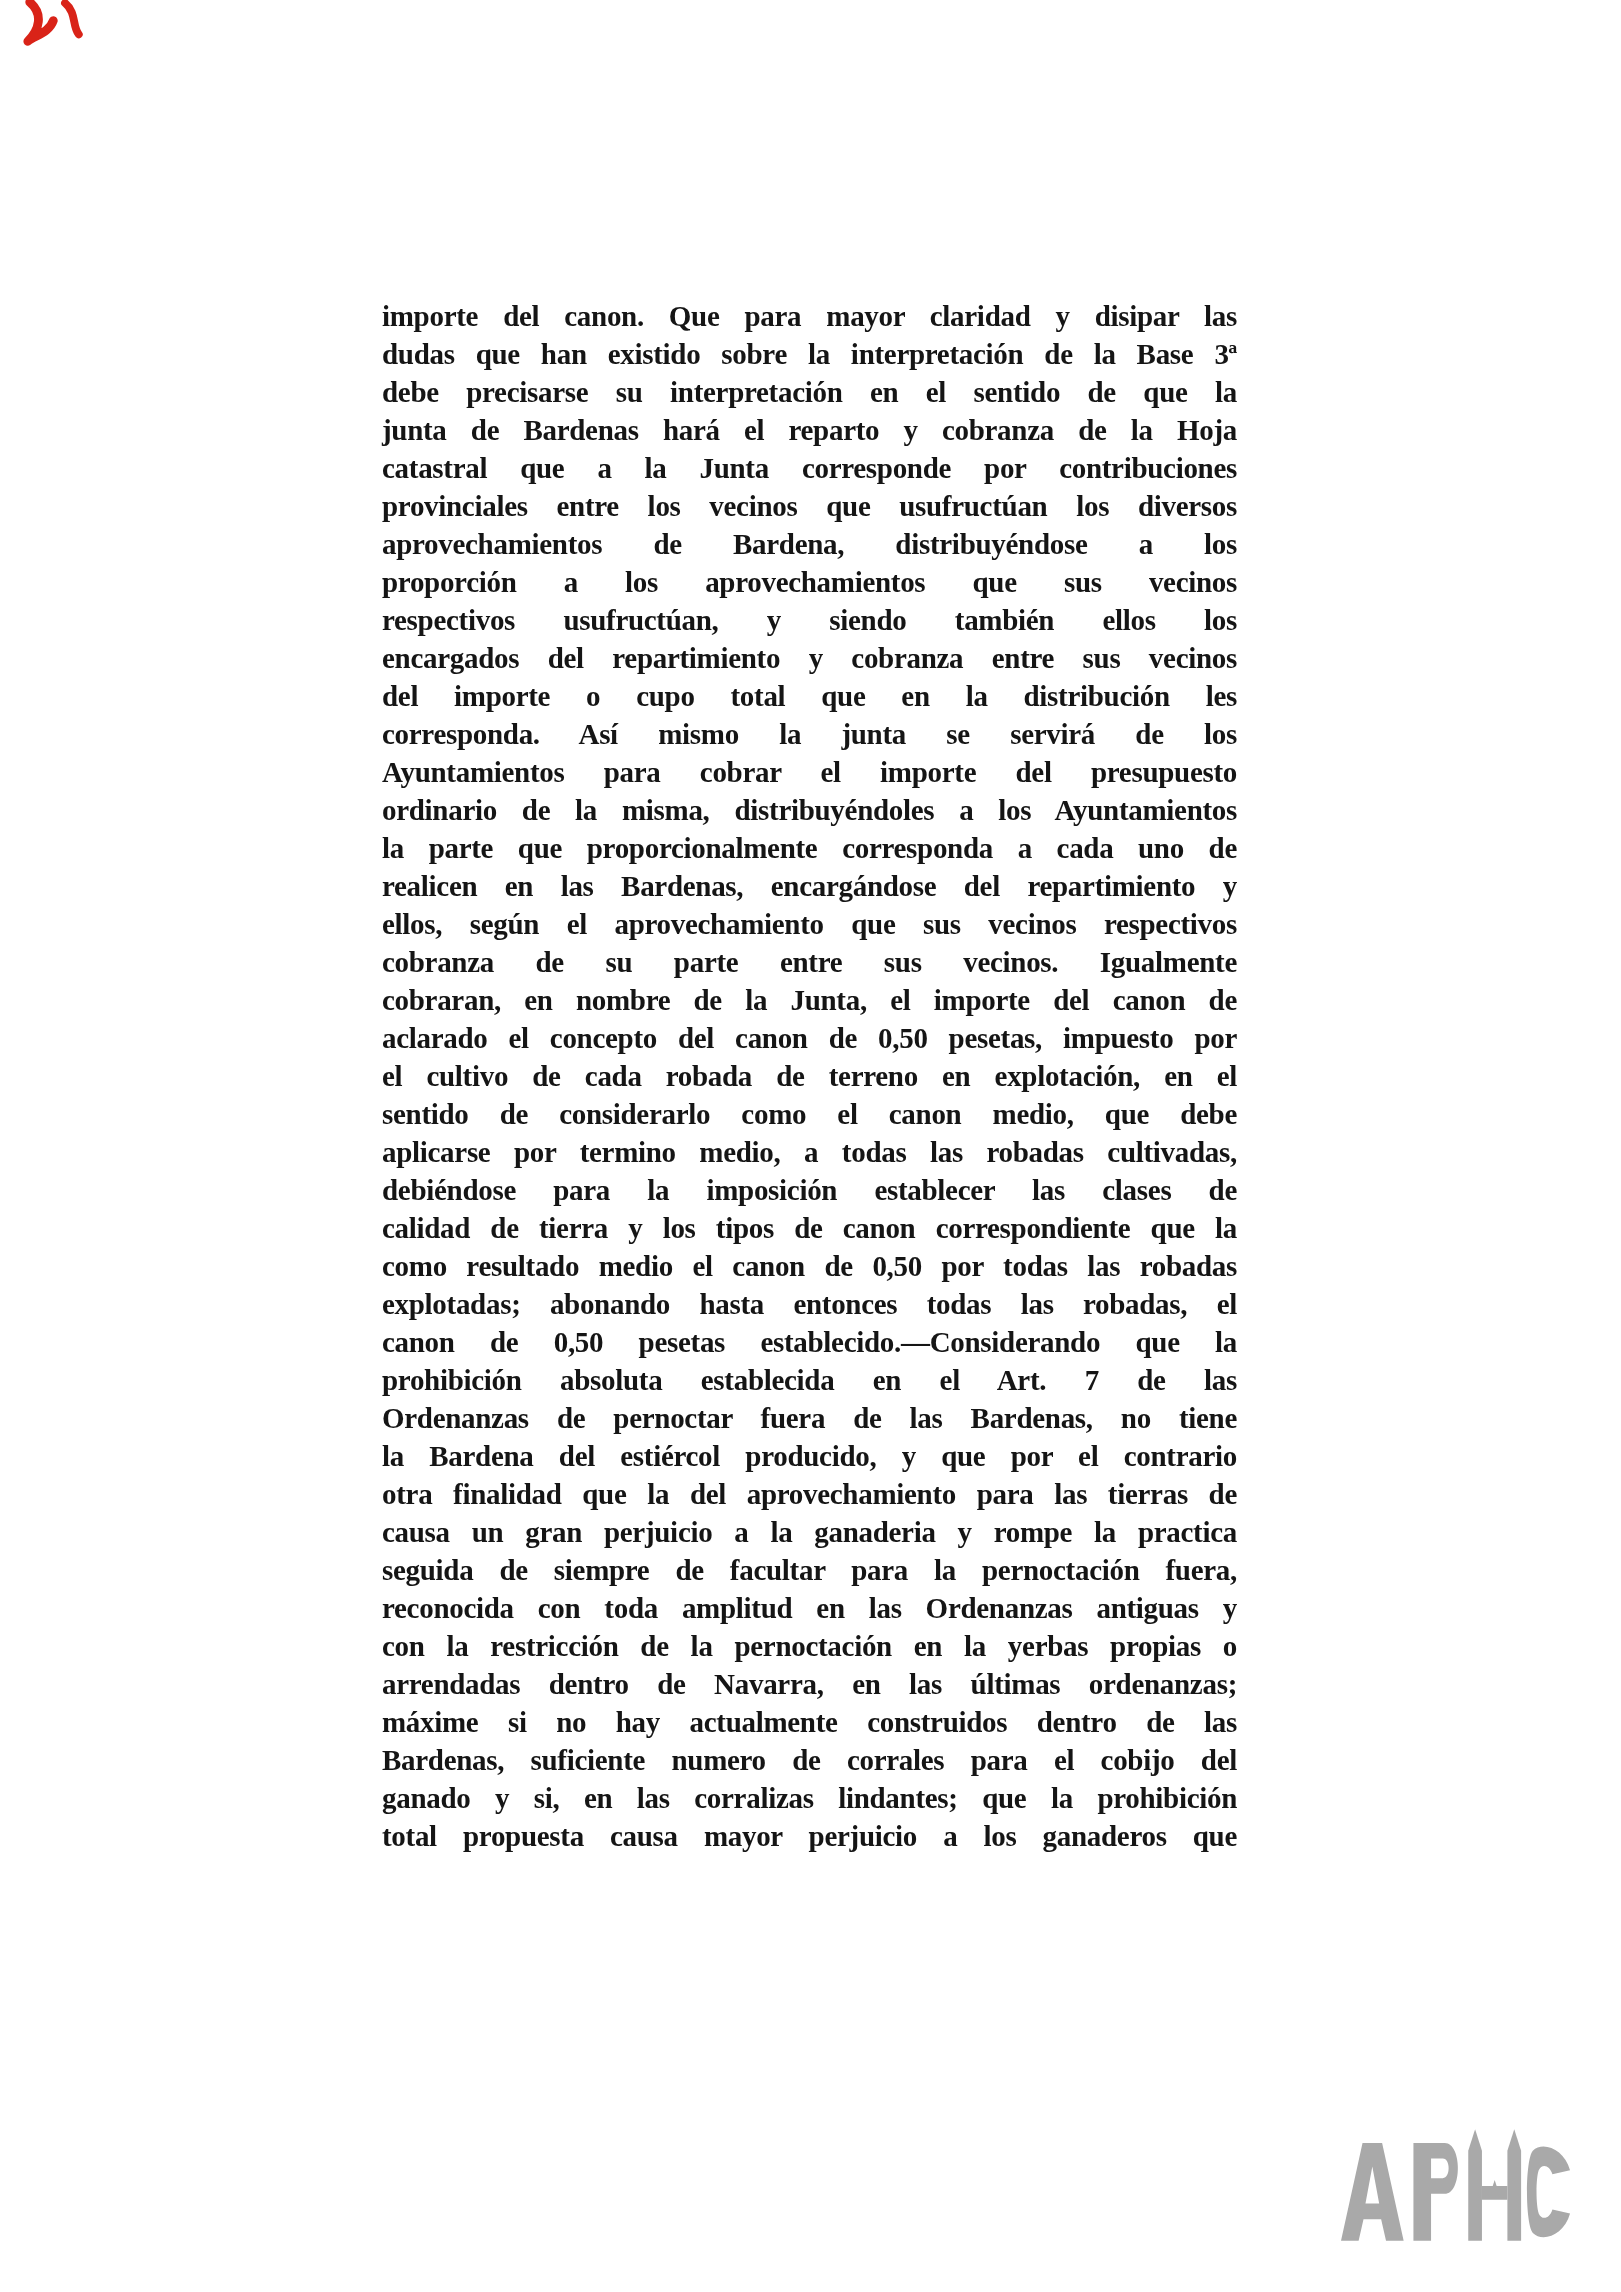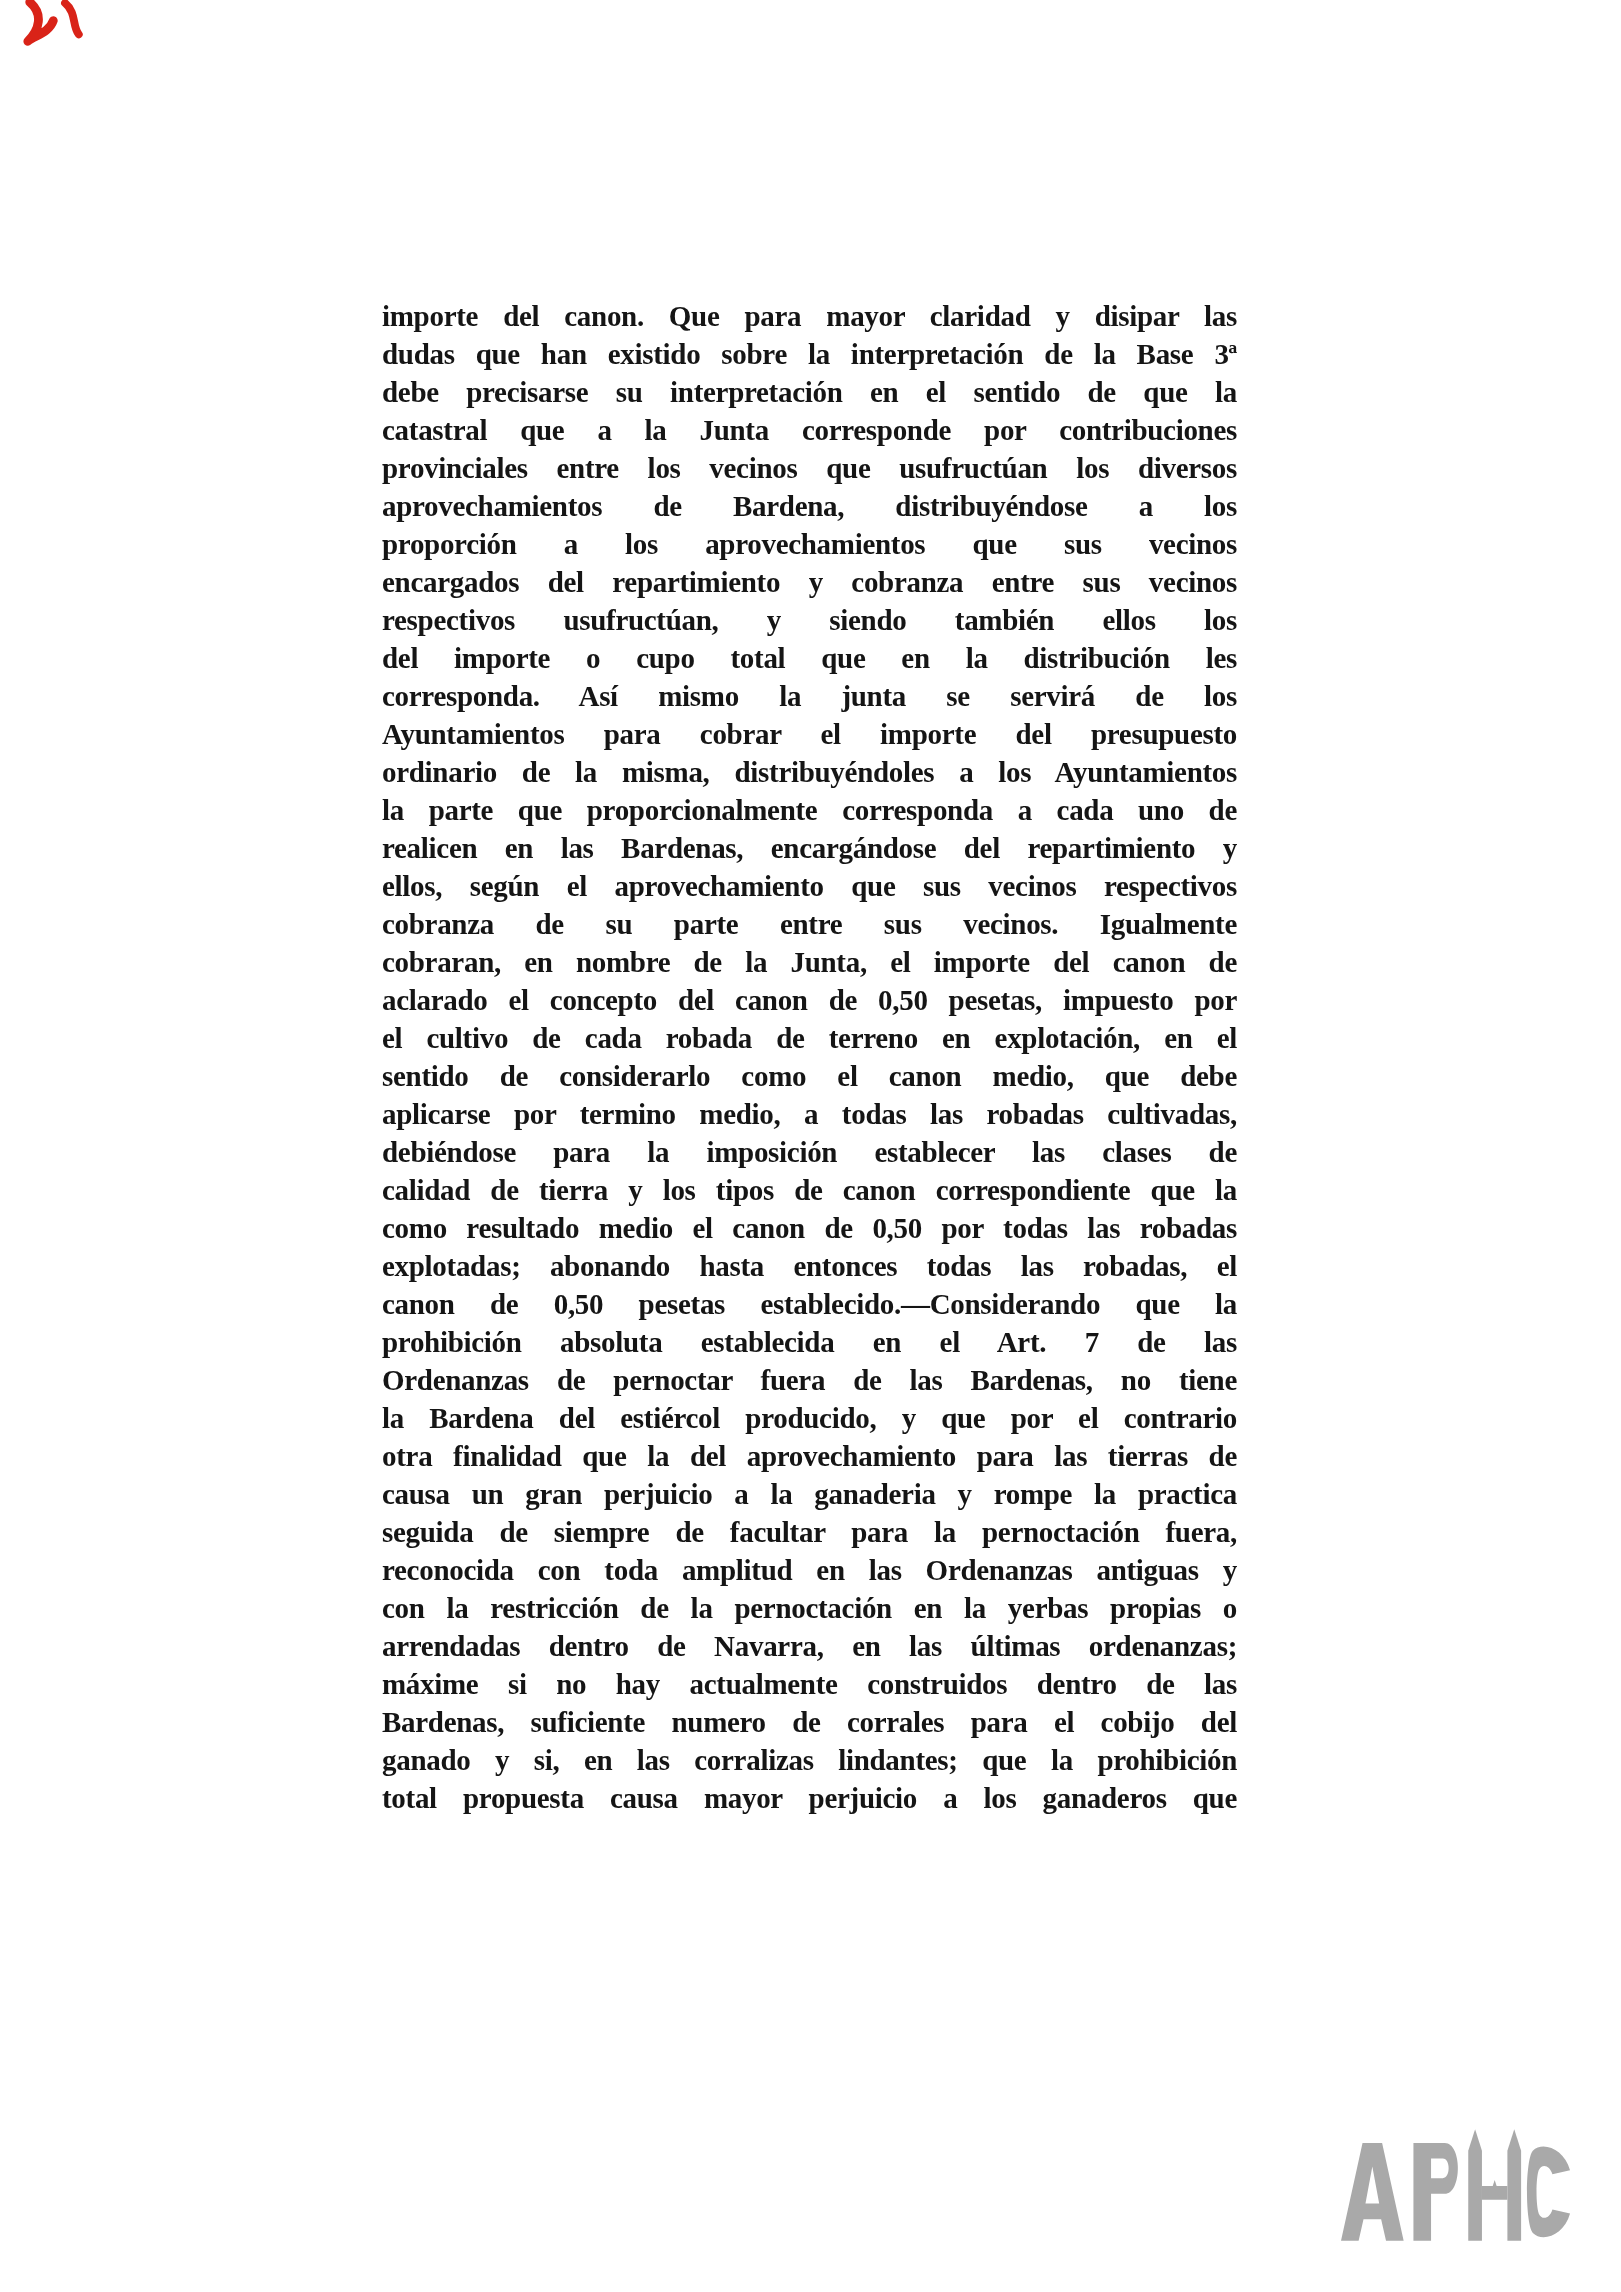--- a/index.html
+++ b/index.html
@@ -66,26 +66,27 @@
 
   <svg class="red-mark" viewBox="0 0 100 62" aria-hidden="true">
     <path d="M12,2 C26,14 22,30 10,42 C18,36 32,33 36,21" fill="none" stroke-width="9" stroke-linecap="round" stroke-linejoin="round" stroke="#d92318"></path>
     <path d="M48,3 C60,13 55,26 62,35" fill="none" stroke-width="8" stroke-linecap="round" stroke="#d92318"></path>
   </svg>
 
   <div class="textblock">
       <div class="line">importe del canon. Que para mayor claridad y disipar las</div>
       <div class="line">dudas que han existido sobre la interpretación de la Base 3ª</div>
       <div class="line">debe precisarse su interpretación en el sentido de que la</div>
+      <div class="line">junta de Bardenas hará el reparto y cobranza de la Hoja</div>
       <div class="line">catastral que a la Junta corresponde por contribuciones</div>
       <div class="line">provinciales entre los vecinos que usufructúan los diversos</div>
       <div class="line">aprovechamientos de Bardena, distribuyéndose a los</div>
       <div class="line">proporción a los aprovechamientos que sus vecinos</div>
+      <div class="line">respectivos usufructúan, y siendo también ellos los</div>
       <div class="line">encargados del repartimiento y cobranza entre sus vecinos</div>
-      <div class="line">respectivos usufructúan, y siendo también ellos los</div>
       <div class="line">del importe o cupo total que en la distribución les</div>
       <div class="line">corresponda. Así mismo la junta se servirá de los</div>
       <div class="line">Ayuntamientos para cobrar el importe del presupuesto</div>
       <div class="line">ordinario de la misma, distribuyéndoles a los Ayuntamientos</div>
       <div class="line">la parte que proporcionalmente corresponda a cada uno de</div>
       <div class="line">realicen en las Bardenas, encargándose del repartimiento y</div>
       <div class="line">ellos, según el aprovechamiento que sus vecinos respectivos</div>
       <div class="line">cobranza de su parte entre sus vecinos. Igualmente</div>
       <div class="line">cobraran, en nombre de la Junta, el importe del canon de</div>
       <div class="line">aclarado el concepto del canon de 0,50 pesetas, impuesto por</div>

